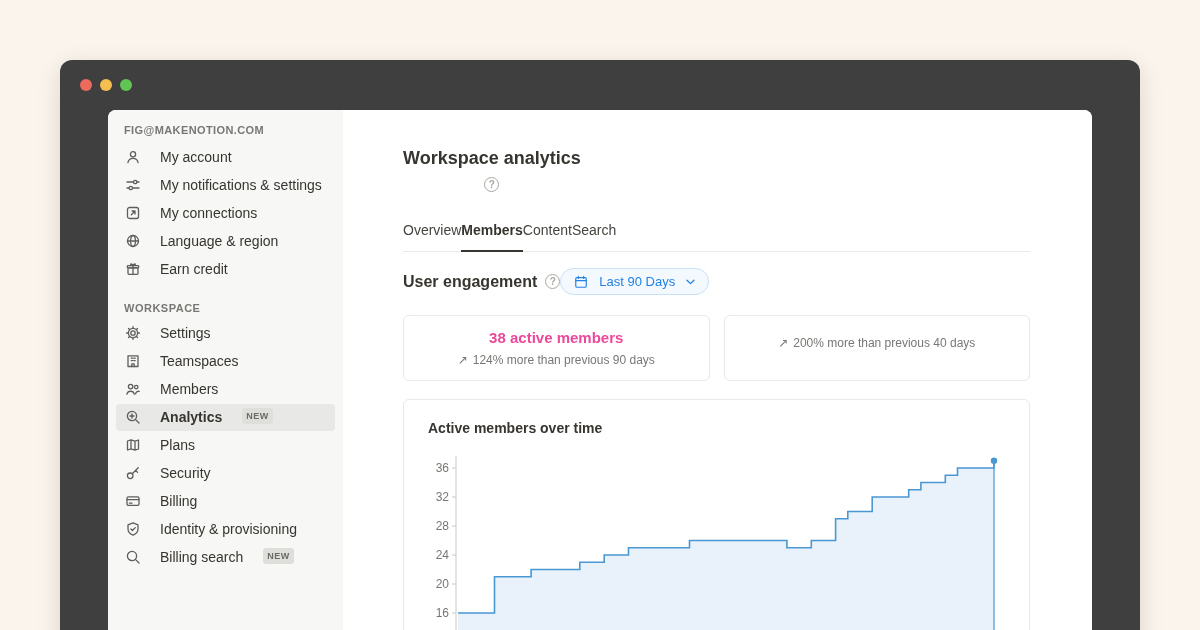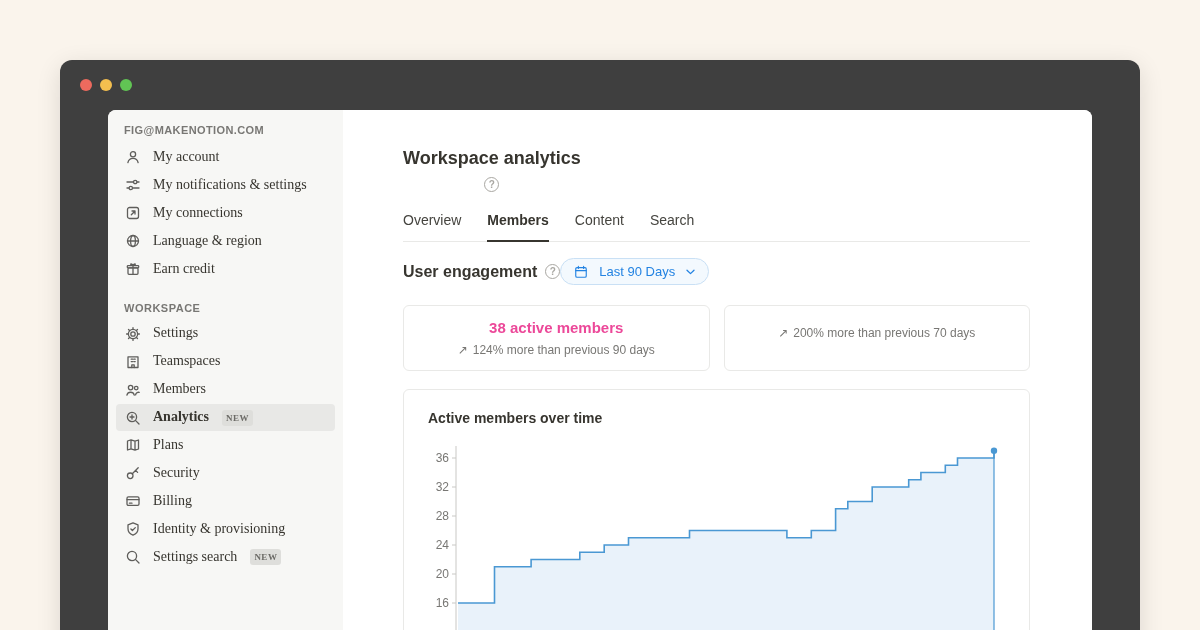--- a/index.html
+++ b/index.html
@@ -28,23 +28,23 @@
 
   
   .sidebar {
     width:235px; background:#f7f7f5; padding:14px 8px 20px 8px; flex-shrink:0;
   }
   .sb-header {
     font-size:11px; font-weight:600; color:#787774; letter-spacing:0.4px;
     margin:0 8px 8px 8px;
   }
   .sb-item {
-    display:flex; align-items:center; gap:11px;
+    display:flex; align-items:flex-start; gap:18px;
     padding:4px 8px; margin:1px 0; border-radius:4px;
-    font-size:14px; color:#37352f; cursor:pointer; line-height:1.35;font-family:Liberation Serif, serif;
+    font-size:14px; color:#37352f; cursor:pointer; line-height:1.35;
   }
   .sb-item.selected { background:#e8e8e6; font-weight:600; }
   .sb-icon {
     width:18px; height:18px; display:inline-flex; align-items:center; justify-content:center;
     color:#5f5e5b; flex-shrink:0;
   }
   .sb-icon svg { stroke:#5f5e5b; fill:none; stroke-width:1.3; stroke-linecap:round; stroke-linejoin:round; }
   .sb-label { flex:0 1 auto; }
   .new-badge {
     font-size:9px; font-weight:600; letter-spacing:0.5px; color:#6b6a66;
@@ -65,21 +65,21 @@
     display:inline-flex; align-items:center; justify-content:center; line-height:1;
   }
   .feedback-btn {
     display:inline-flex; align-items:center; gap:7px;
     border:1px solid #d9d8d4; background:#fff; border-radius:6px;
     padding:6px 11px; font-size:13px; font-weight:600; color:#37352f;
     box-shadow:0 1px 2px rgba(0,0,0,0.04); cursor:pointer;
   }
   .feedback-btn svg { stroke:#37352f; fill:none; stroke-width:1.3; stroke-linejoin:round; }
 
-  .tabs { display:flex; gap:26px; margin-top:20px; border-bottom:1px solid #e9e9e7; }
+  .tabs { display:flex; margin-top:30px; border-bottom:1px solid #e9e9e7; }
   .tab {
     font-size:14px; color:#45443f; padding-bottom:12px; cursor:pointer;
     border-bottom:2px solid transparent; margin-bottom:-1px;
   }
   .tab.active { color:#37352f; font-weight:600; border-bottom-color:#37352f; }
 
   .section-row { display:flex; align-items:center; margin-top:16px; }
   .section-title { font-size:16px; font-weight:700; display:flex; align-items:center; gap:8px; }
   .date-pill {
     display:inline-flex; align-items:center; gap:11px;
@@ -256,21 +256,21 @@
         <span class="sb-label">Identity &amp; provisioning</span>
       </div>
 
       <div class="sb-item">
         <span class="sb-icon">
           <svg width="16" height="16" viewBox="0 0 16 16">
               <circle cx="7" cy="7" r="4.6"></circle>
               <path d="M10.4 10.4 L14 14"></path>
             </svg>
         </span>
-        <span class="sb-label">Settings search</span>
+        <span class="sb-label">Billing search</span>
         <span class="new-badge">NEW</span>
       </div>
     </aside>
 
     <section class="main">
 
       <div class="main-header">
         <h1 class="page-title">
           <span>Workspace analytics</span>
           <span class="help-circle">?</span>
@@ -309,21 +309,21 @@
         <div class="stat-card">
           <div class="stat-value">38 active members</div>
           <div class="stat-delta">
             <span class="trend-arrow">↗</span>
             <span>124% more than previous 90 days</span>
           </div>
         </div>
         <div class="stat-card">
           <div class="stat-delta">
             <span class="trend-arrow">↗</span>
-            <span>200% more than previous 70 days</span>
+            <span>200% more than previous 40 days</span>
           </div>
         </div>
       </div>
 
       <div class="chart-card">
         <div class="chart-title">Active members over time</div>
         <svg id="chart-svg" width="577" height="190">
             <line x1="24" x2="28" y1="18" y2="18" stroke="#c9c8c5"></line>
             <text x="21" y="22" text-anchor="end" font-size="12" fill="#787774">36</text>
             <line x1="24" x2="28" y1="47" y2="47" stroke="#c9c8c5"></line>

